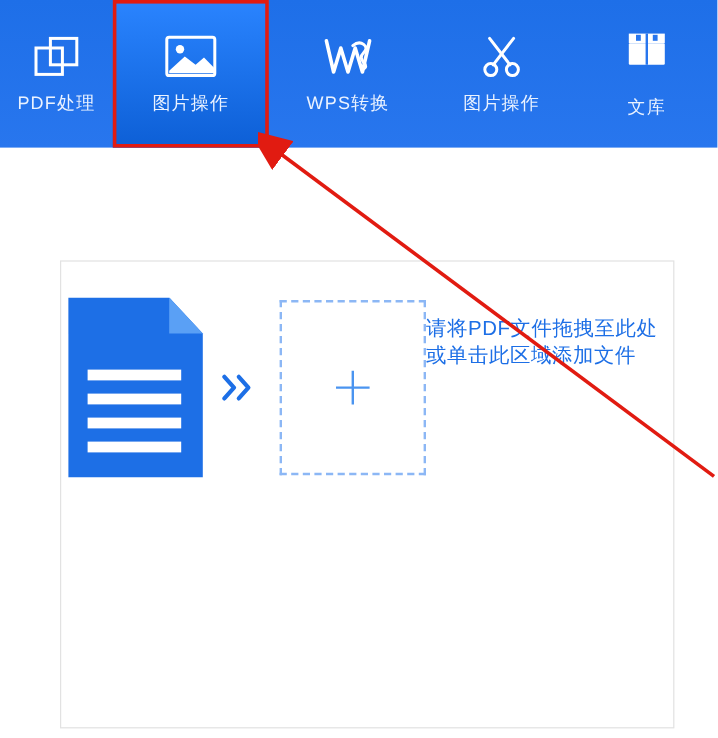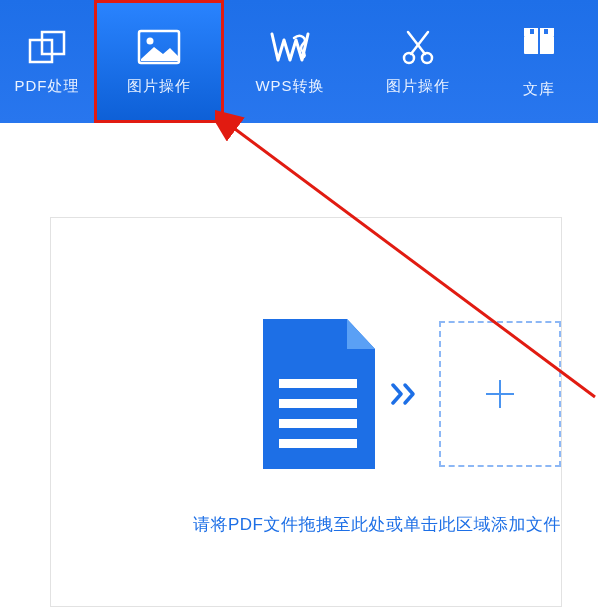--- a/index.html
+++ b/index.html
@@ -52,22 +52,22 @@
     }
     .drop-panel {
       position: absolute;
       left: 50px;
       top: 217px;
       width: 512px;
       height: 390px;
       border: 1px solid #e2e2e2;
       background: #ffffff;
       display: flex;
-      flex-direction: column;
-      align-items: flex-end;
+      flex-direction: row;
+      align-items: flex-start;
       justify-content: center;
     }
     .graphic-row {
       display: flex;
       align-items: center;
       justify-content: center;
       gap: 14px;
       margin-top: 30px;
     }
     .pdf-doc {

